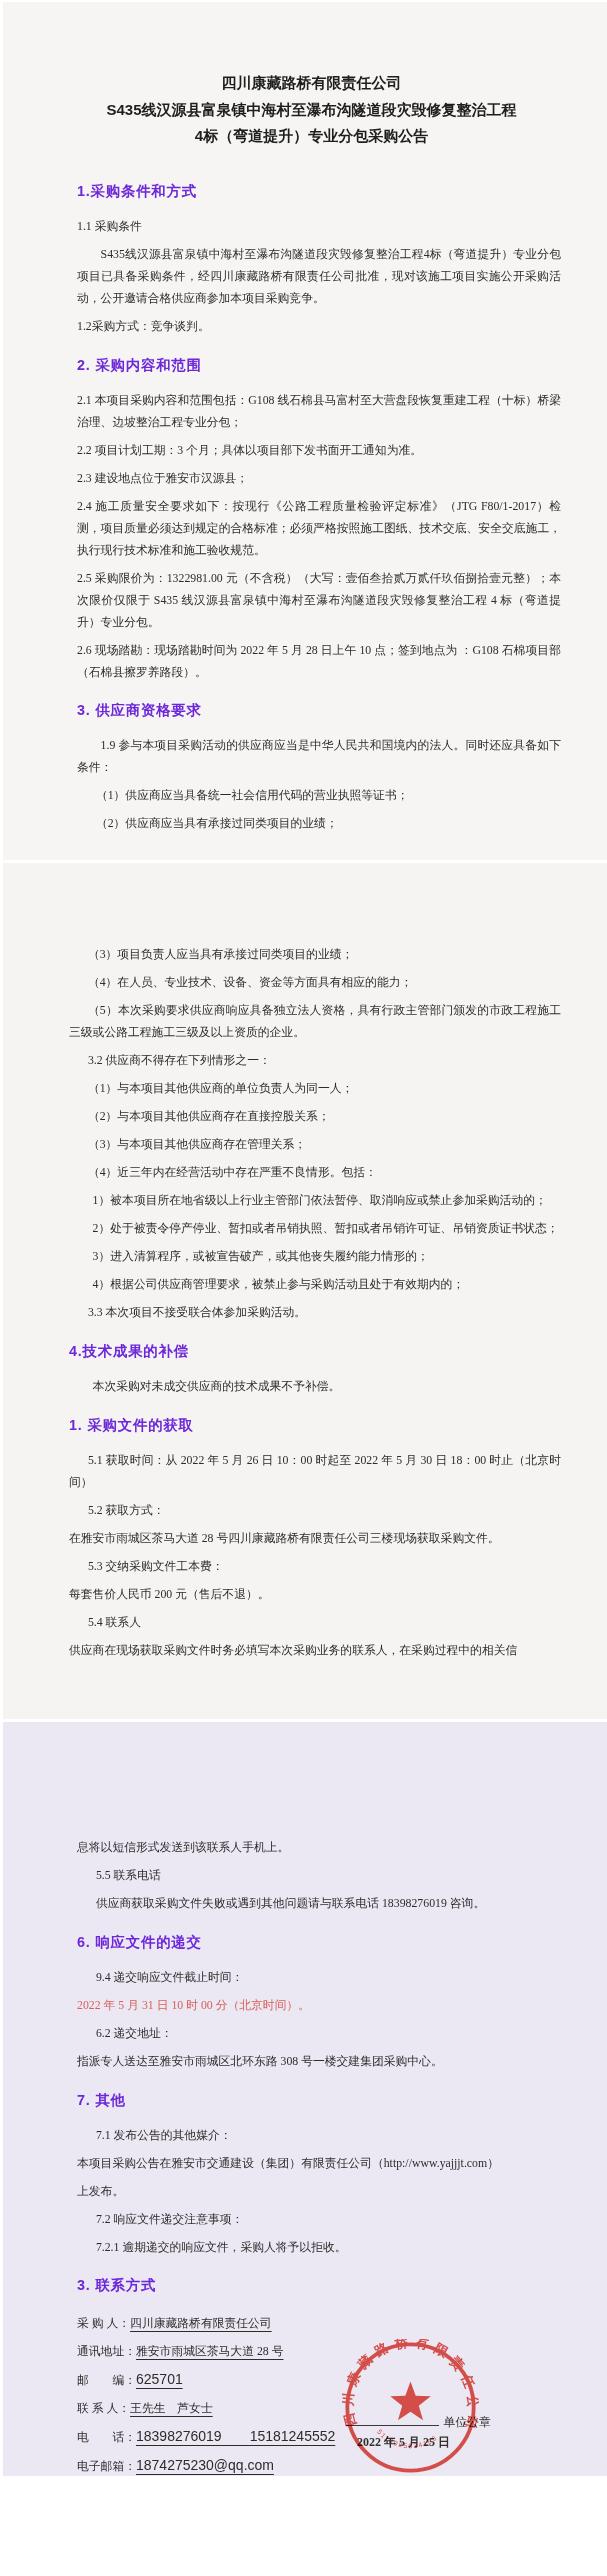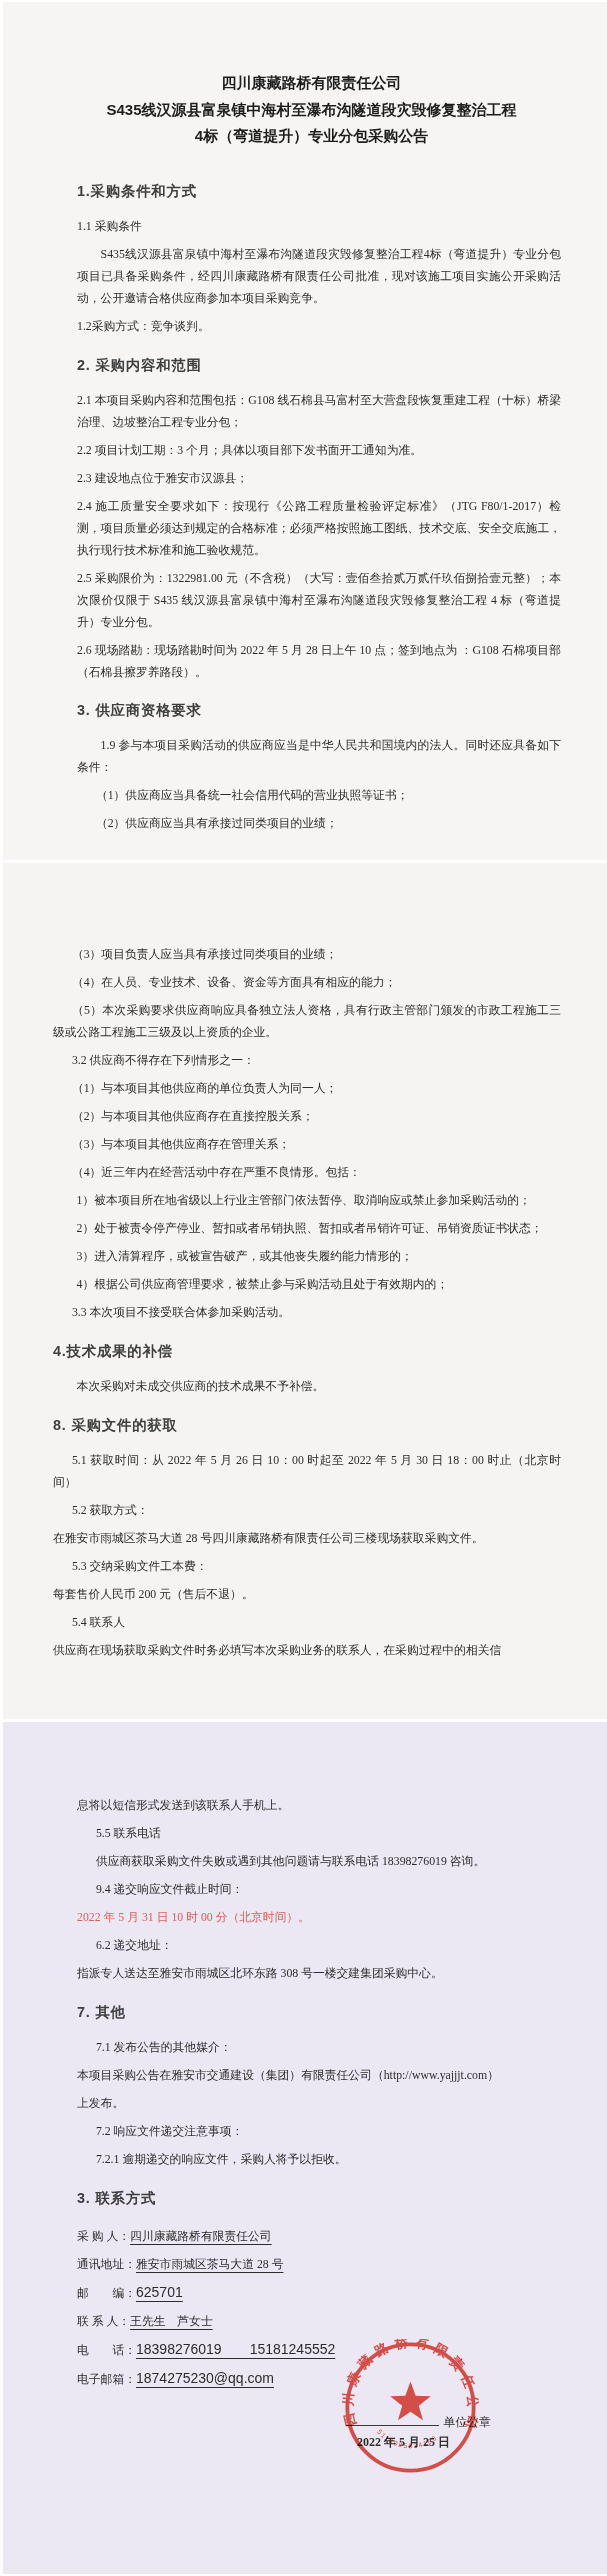--- a/index.html
+++ b/index.html
@@ -10,39 +10,39 @@
     -webkit-font-smoothing:antialiased;
   }
   .page {
     position:relative;
     width:607px;
     box-sizing:border-box;
     overflow:hidden;
     border-left:3px solid #ffffff;
   }
   .page-1 { height:858px; background:#f6f5f3; margin-top:2.3px; padding:68px 46px 0 74px; }
-  .page-2 { height:856px; background:#f5f4f2; margin-top:3px; padding:80px 46px 0 50px; }
-  .page-3 { height:852px; background:#ebe8f4; margin-top:3px; padding:72px 46px 0 74px; }
+  .page-2 { height:856px; background:#f5f4f2; margin-top:3px; padding:80px 46px 0 66px; }
+  .page-3 { height:754px; background:#ebe8f4; margin-top:3px; padding:114px 46px 0 74px; }
 
   .doc-title {
     text-align:center;
     font-family:"Liberation Sans","DejaVu Sans",sans-serif;
     font-weight:700;
     font-size:15px;
     line-height:26.6px;
     color:#1e1e1e;
     margin:0 0 0 -15px;
   }
   .h {
     font-family:"Liberation Sans","DejaVu Sans",sans-serif;
     font-weight:700;
     font-size:14.4px;
     line-height:23px;
     letter-spacing:0.8px;
-    color:#404040;
+    color:#6d28d9;
     margin:16.7px 0 12px 0;
   }
   .h-first { margin-top:30px; }
   .t {
     font-size:11.8px;
     line-height:22px;
     margin:0 0 6px 0;
     text-align:justify;
   }
   .ind  { text-indent:2em; }
@@ -137,35 +137,36 @@
   <p class="t ind1">（4）近三年内在经营活动中存在严重不良情形。包括：</p>
   <p class="t ind">1）被本项目所在地省级以上行业主管部门依法暂停、取消响应或禁止参加采购活动的；</p>
   <p class="t ind">2）处于被责令停产停业、暂扣或者吊销执照、暂扣或者吊销许可证、吊销资质证书状态；</p>
   <p class="t ind">3）进入清算程序，或被宣告破产，或其他丧失履约能力情形的；</p>
   <p class="t ind">4）根据公司供应商管理要求，被禁止参与采购活动且处于有效期内的；</p>
   <p class="t ind1">3.3 本次项目不接受联合体参加采购活动。</p>
 
   <p class="h">4.技术成果的补偿</p>
   <p class="t ind">本次采购对未成交供应商的技术成果不予补偿。</p>
 
-  <p class="h">8. 采购文件的获取</p>
+  <p class="h">1. 采购文件的获取</p>
   <p class="t ind1"><span>5.1 获取时间：从 </span><span class="u">2022</span><span> 年 </span><span class="u">5</span><span> 月 </span><span class="u">26</span><span> 日 10：00 时起至 </span><span class="u">2022</span><span> 年 </span><span class="u">5</span><span> 月 </span><span class="u">30</span><span> 日 18：00 时止（北京时间）</span></p>
   <p class="t ind1">5.2 获取方式：</p>
   <p class="t"><span>在</span><span class="u">雅安市雨城区茶马大道 28 号四川康藏路桥有限责任公司三楼</span><span>现场获取采购文件。</span></p>
   <p class="t ind1">5.3 交纳采购文件工本费：</p>
   <p class="t">每套售价人民币 200 元（售后不退）。</p>
   <p class="t ind1">5.4 联系人</p>
   <p class="t">供应商在现场获取采购文件时务必填写本次采购业务的联系人，在采购过程中的相关信</p>
 </div>
 
 <div class="page page-3">
   <p class="t">息将以短信形式发送到该联系人手机上。</p>
   <p class="t ind1">5.5 联系电话</p>
   <p class="t ind1"><span>供应商获取采购文件失败或遇到其他问题请与联系电话 </span><span class="u">18398276019</span><span> 咨询。</span></p>
 
+  <p class="h">6. 响应文件的递交</p>
   <p class="t ind1">9.4 递交响应文件截止时间：</p>
   <p class="t red-line"><span class="u">2022</span><span> 年 </span><span class="u">5</span><span> 月 </span><span class="u">31</span><span> 日 </span><span class="u">10</span><span> 时 </span><span class="u">00</span><span> 分（北京时间）。</span></p>
   <p class="t ind1">6.2 递交地址：</p>
   <p class="t"><span>指派专人送达至</span><span class="u">雅安市雨城区北环东路 308 号一楼交建集团采购中心。</span></p>
 
   <p class="h">7. 其他</p>
   <p class="t ind1">7.1 发布公告的其他媒介：</p>
   <p class="t">本项目采购公告在雅安市交通建设（集团）有限责任公司（http://www.yajjjt.com）</p>
   <p class="t">上发布。</p>
   <p class="t ind1">7.2 响应文件递交注意事项：</p>

